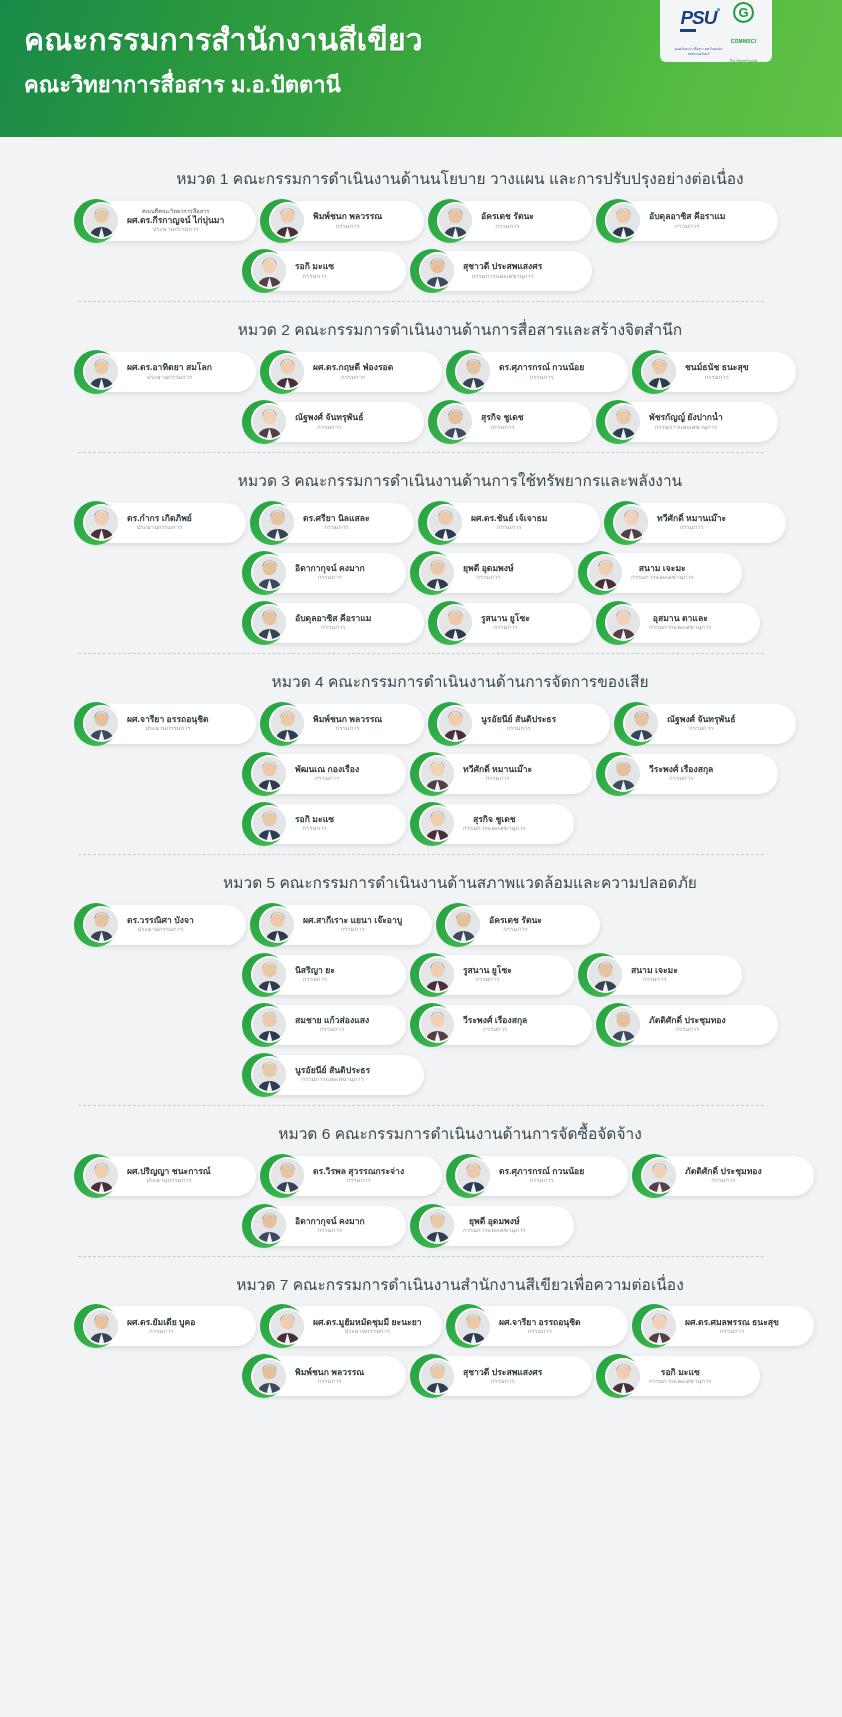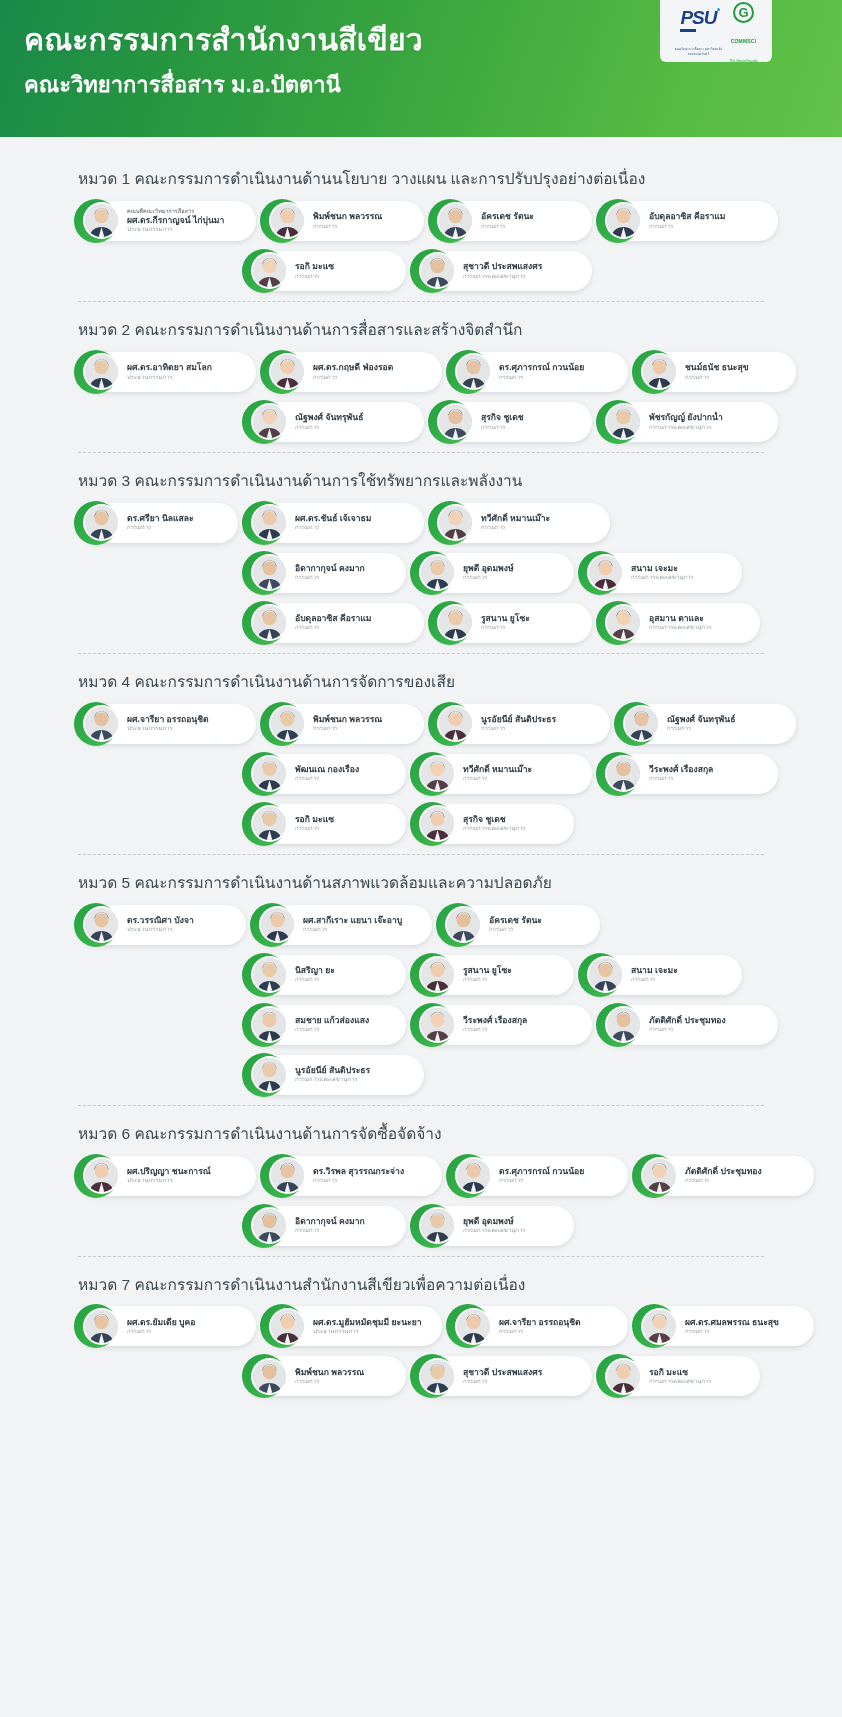--- a/index.html
+++ b/index.html
@@ -82,21 +82,21 @@
   .logo-caption{ font-size:3.2px; color:#1a3f86; line-height:1.35; text-align:center; max-width:48px;}
   .logo-green-mark{
     width:21px;height:21px;border:2px solid #1e9b3f;border-radius:50%;
     display:flex;align-items:center;justify-content:center;
     font-size:13px;font-weight:bold;color:#1e9b3f;line-height:1;
   }
   .logo-green-name{ font-size:5px; font-weight:bold; color:#1e9b3f; letter-spacing:.2px;}
   .logo-green-tag{ font-size:3.4px; color:#1e9b3f; }
 
   
-  .content { padding: 18px 0 30px 0; }
+  .content { padding: 18px 0 30px 0; text-align: center; }
 
   .section { padding: 0 0 4px 0; }
   .section-title {
     font-size: 15.5px;
     color: #3d4a52;
     padding: 14px 0 11px 78px;
     line-height: 1.35;
     font-weight: normal;
   }
   .divider {
@@ -423,20 +423,36 @@
               </div>
             </div>
           </div>
         </div>
         <div class="divider"></div>
       </div>
       <div class="section">
         <div class="section-title">หมวด 3 คณะกรรมการดำเนินงานด้านการใช้ทรัพยากรและพลังงาน</div>
         <div class="rows">
           <div class="row">
+            <div class="card lead">
+              <div class="arc"></div>
+              <div class="avatar">
+                <svg viewBox="0 0 40 40" preserveAspectRatio="xMidYMid slice">
+                  <rect width="40" height="40" fill="#e3e5e6"></rect>
+                  <circle cx="20" cy="15" r="8.4" fill="#f0cdb0"></circle>
+                  <path d="M11.6 13.5a8.4 8.4 0 0 1 16.8 0c0-5.4-3.6-8.2-8.4-8.2s-8.4 2.8-8.4 8.2z" fill="#3a2f2b"></path>
+                  <path d="M6 40c0-7.6 6.3-12.2 14-12.2S34 32.4 34 40z" fill="#4a2f3a"></path>
+                  <path d="M20 27.8l-3.4 12.2h6.8z" fill="#f3f4f5"></path>
+                </svg>
+              </div>
+              <div class="card-text">
+                <div class="name">ดร.กำกร เกิดภิพย์</div>
+                <div class="role">ประธานกรรมการ</div>
+              </div>
+            </div>
             <div class="card">
               <div class="arc"></div>
               <div class="avatar">
                 <svg viewBox="0 0 40 40" preserveAspectRatio="xMidYMid slice">
                   <rect width="40" height="40" fill="#e3e5e6"></rect>
                   <circle cx="20" cy="15" r="8.4" fill="#e6c3a2"></circle>
                   <path d="M11.6 13.5a8.4 8.4 0 0 1 16.8 0c0-5.4-3.6-8.2-8.4-8.2s-8.4 2.8-8.4 8.2z" fill="#2b2b33"></path>
                   <path d="M6 40c0-7.6 6.3-12.2 14-12.2S34 32.4 34 40z" fill="#364256"></path>
                   <path d="M20 27.8l-3.4 12.2h6.8z" fill="#f3f4f5"></path>
                 </svg>

